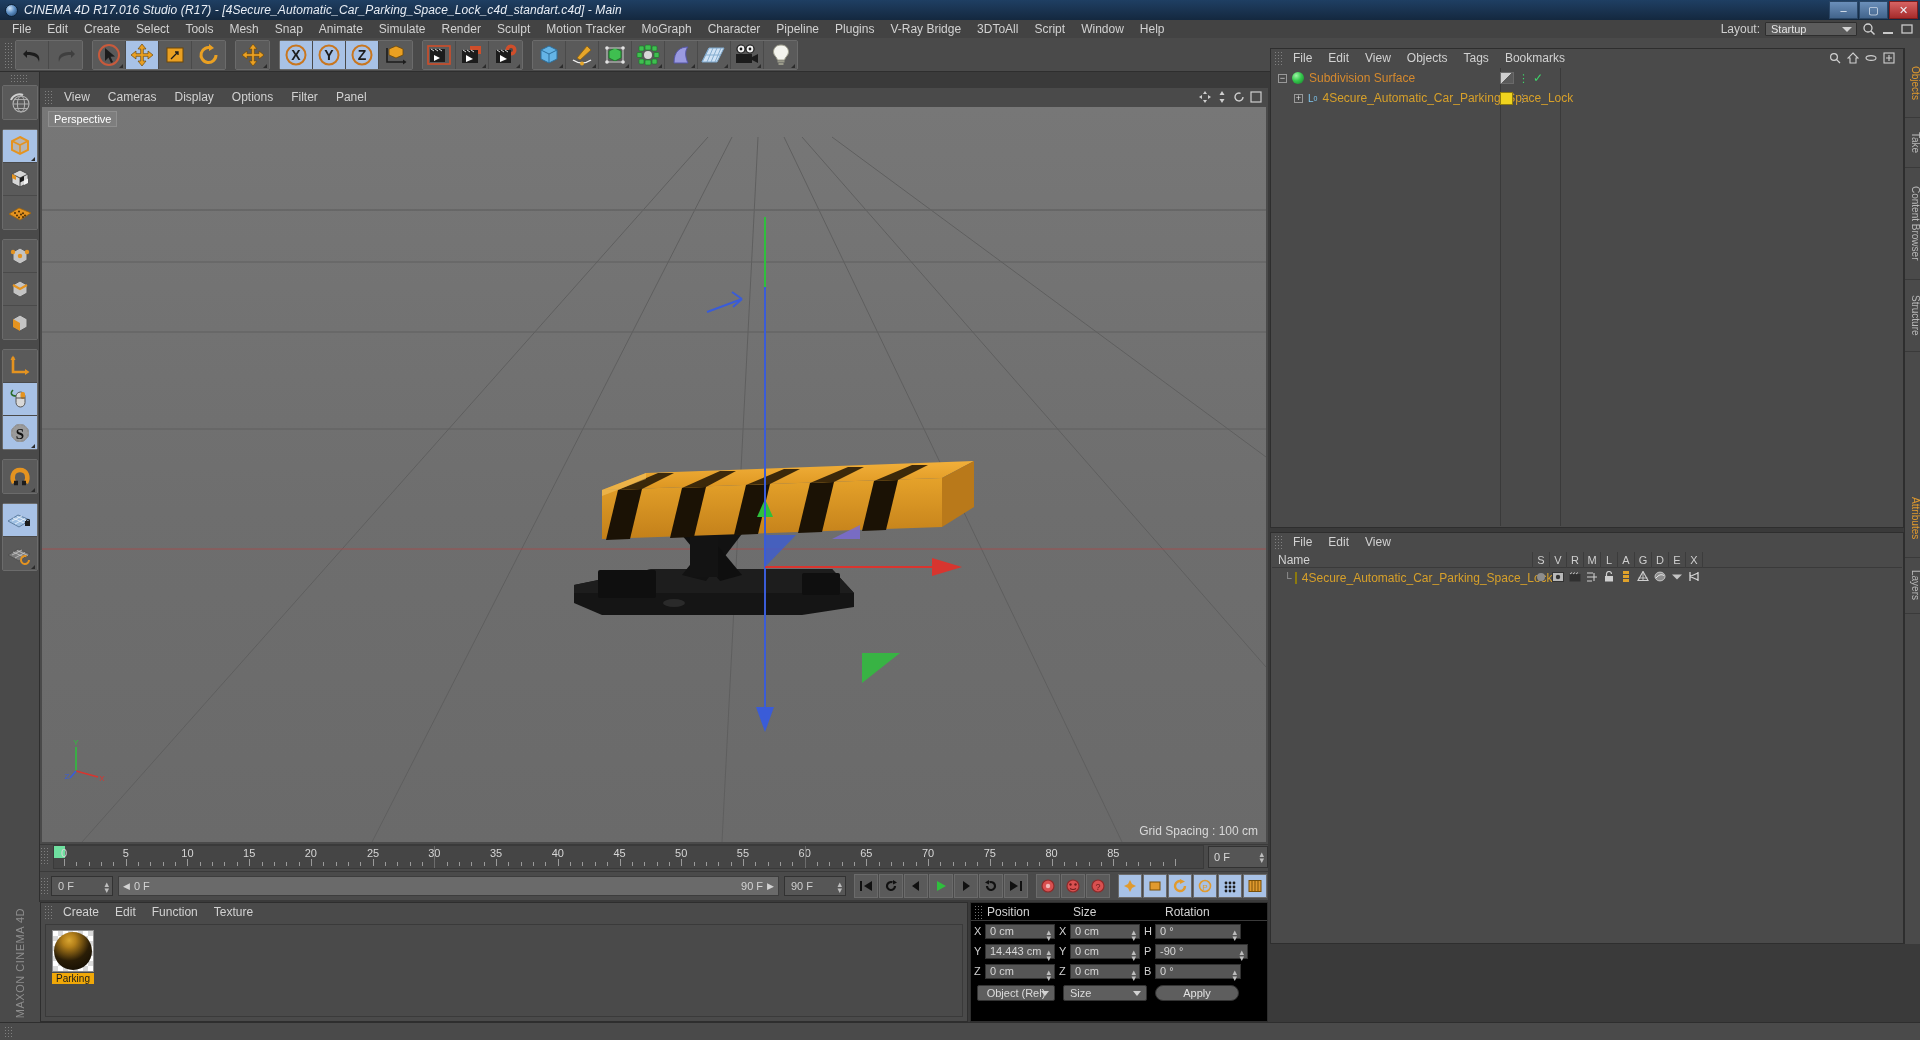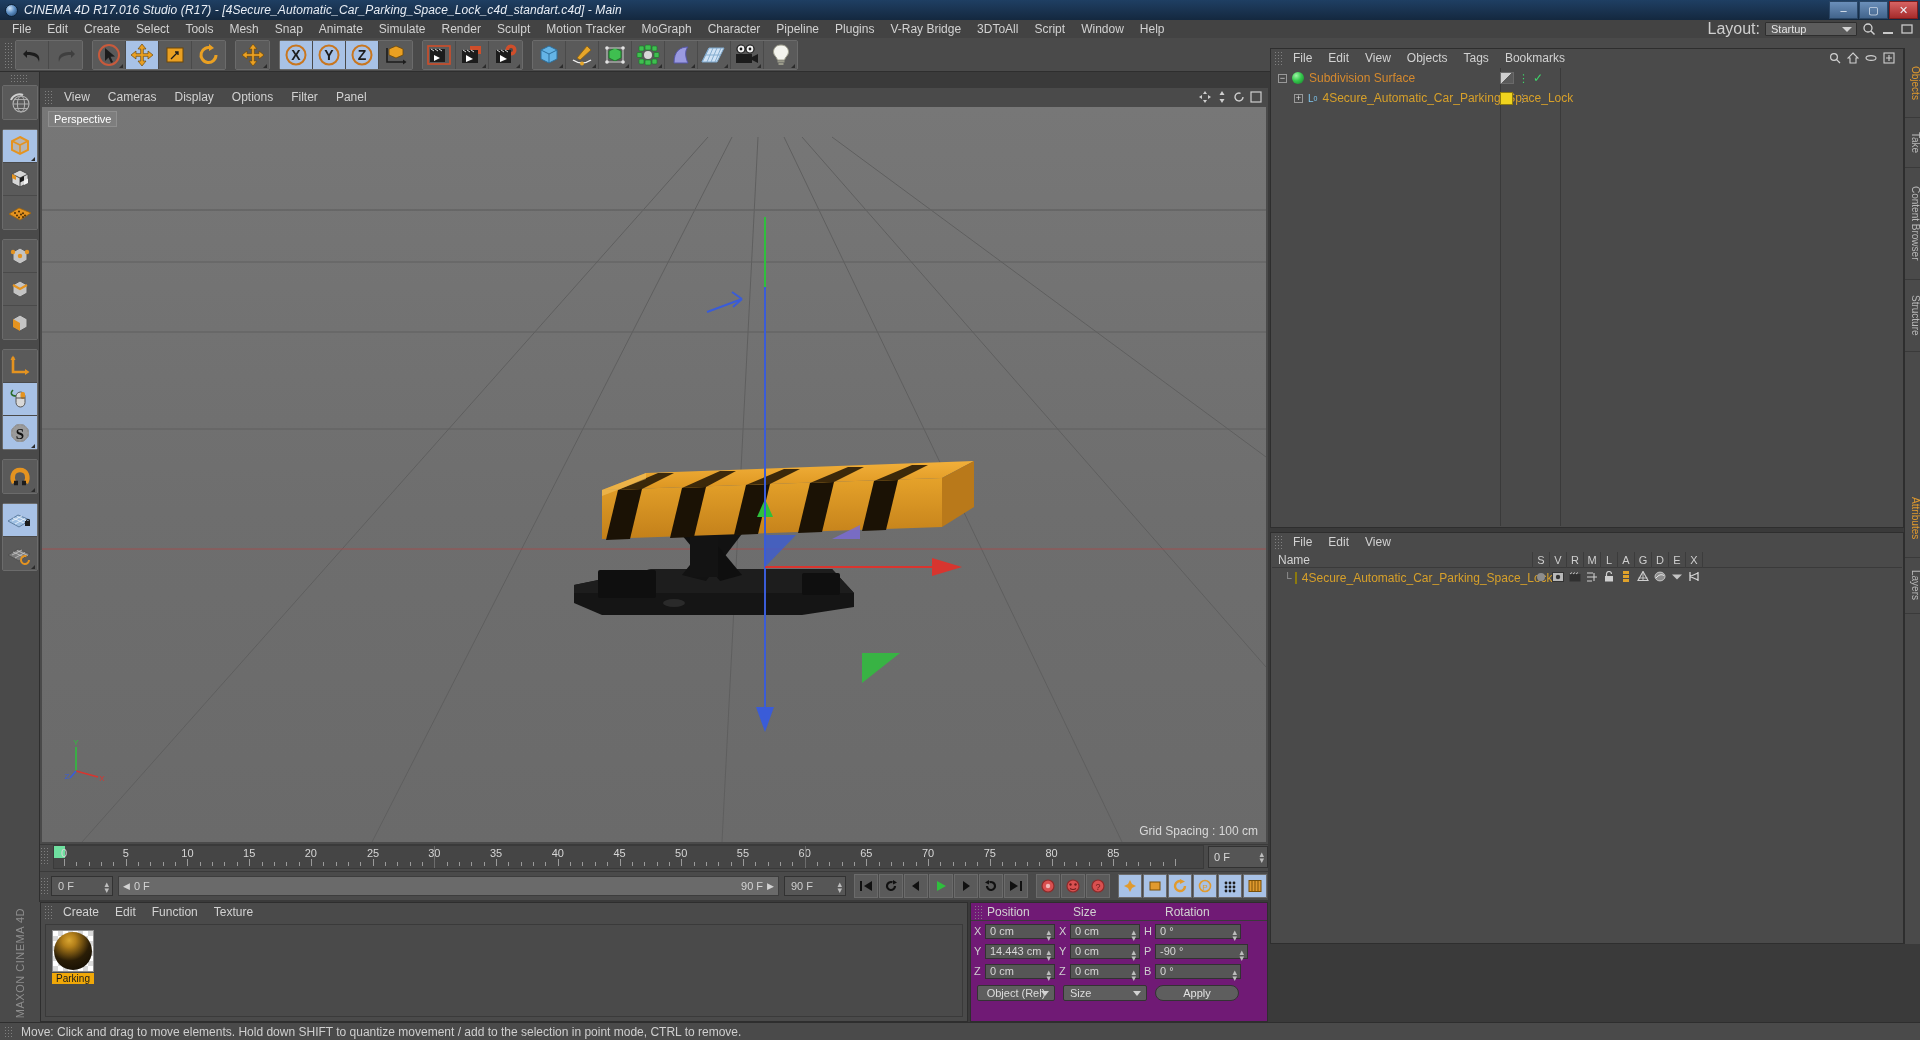--- a/index.html
+++ b/index.html
@@ -43,21 +43,21 @@
     background:#434343;
     display:flex; align-items:center;
   }
   .menu-item {
     font-size:12px; color:#d2d2d2; padding:0 8px; height:18px; line-height:18px;
     white-space:nowrap;
   }
   .menu-item:first-child { padding-left:12px; }
   .menubar .spacer { flex:1 1 auto; }
   .layout-group { display:flex; align-items:center; gap:5px; padding-right:6px; }
-  .layout-label { font-size:16px; color:#cfcfcf; }
+  .layout-label { font-size:12px; color:#cfcfcf; }
   .layout-select {
     width:92px; height:14px; background:#5c5c5c;
     border:1px solid #2e2e2e; border-radius:1px;
     display:flex; align-items:center; padding-left:5px;
     font-size:11px; color:#e3e3e3; position:relative;
   }
   .layout-select .carat {
     position:absolute; right:4px; top:4px;
     width:0;height:0;border-left:5px solid transparent;border-right:5px solid transparent;
     border-top:5px solid #d2d2d2;
@@ -194,21 +194,21 @@
     display:flex;align-items:center;justify-content:center;
     border:1px solid #8c8c8c;
   }
   .matsphere .ball { width:38px;height:38px;border-radius:50%;
     background: radial-gradient(circle at 40% 22%, #d8a531 0%, #b4801a 18%, #2a1d06 55%, #0b0803 100%); }
   .matname { margin-top:1px; background:#f0a808; color:#1b1b1b;
              font-size:10px; text-align:center; padding:0 2px; }
 
   
   .coordpanel { position:absolute; left:970px; top:902px; width:298px; height:120px;
-                background:#701a75; border:1px solid #2e2e2e; }
+                background:#000000; border:1px solid #2e2e2e; }
   .coordhdr { height:18px; display:flex; align-items:center; font-size:12px;
               color:#d2d2d2; border-bottom:1px solid #3a3a3a;}
   .crow { display:flex; align-items:center; height:20px; padding:0 3px; gap:0; }
   .clab { width:11px; text-align:left; color:#cfcfcf; font-size:11px; }
   .cfield { width:70px; height:15px; background:#565656; border:1px solid #323232;
             color:#d6d6d6; font-size:11px; display:flex; align-items:center;
             padding-left:4px; position:relative; margin-right:4px;}
   .cbtnrow { display:flex; align-items:center; height:20px; padding:0 6px; gap:8px; margin-top:2px;}
   .cdrop { height:16px; background:#5e5e5e; border:1px solid #333;
            display:flex;align-items:center;justify-content:center; color:#dcdcdc;
@@ -1234,16 +1234,15 @@
       <span class="cdrop" style="width:84px;justify-content:flex-start;padding-left:6px;">
         <span>Size</span>
         <span style="position:absolute;right:5px;top:5px;width:0;height:0;border-left:4px solid transparent;border-right:4px solid transparent;border-top:5px solid #d2d2d2;"></span>
       </span>
       <span class="capply">Apply</span>
     </div>
   </div>
 
   <div class="statusbar">
     <div class="grip" style="height:12px;margin-left:4px;"></div>
-    <div class="txt">Move: Click and drag to move elements. Hold down SHIFT to quantize movement / add to the selection in point mode, CTRL to remove.</div>
   </div>
 
 </div>
 
 </body></html>

